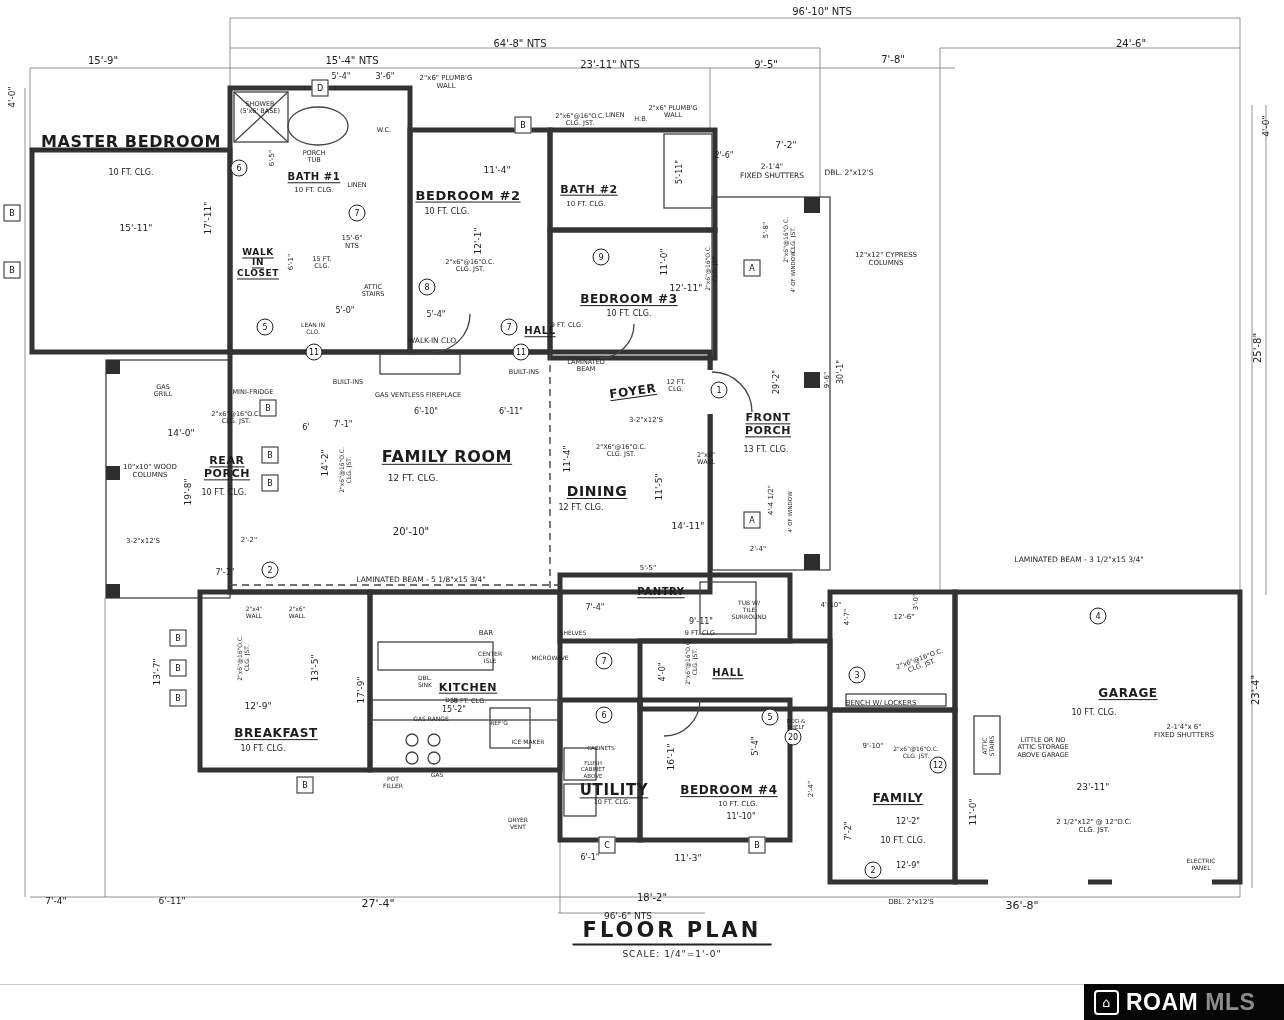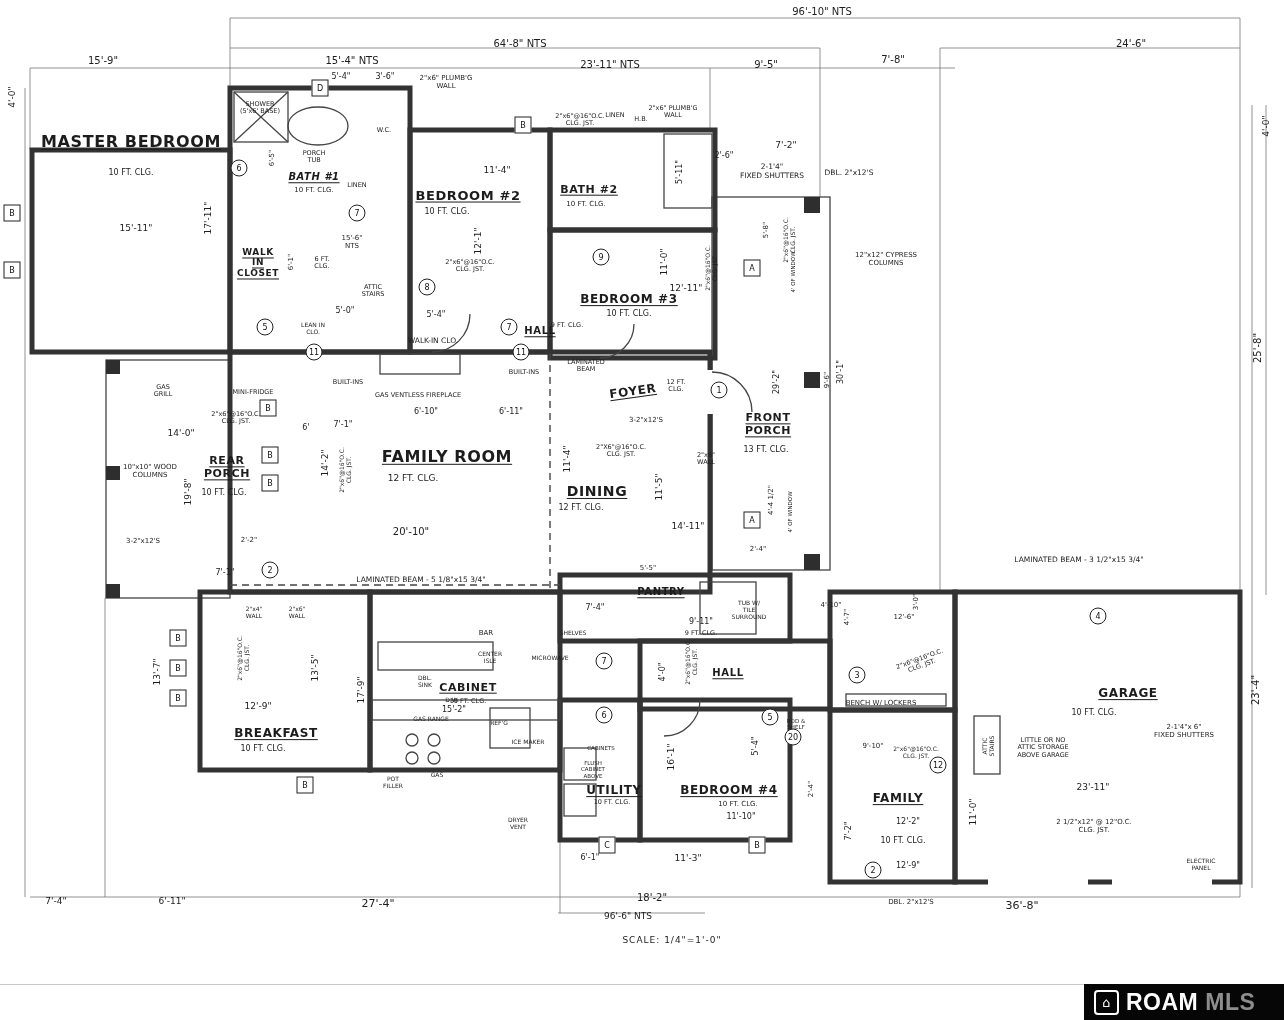--- a/index.html
+++ b/index.html
@@ -156,42 +156,42 @@
       <span class="lbl" style="left: 1256px; top: 690px; font-size: 10px; transform: translate(-50%, -50%) rotate(-90deg); position: absolute;">23'-4"</span>
       <span class="lbl" style="left: 260px; top: 108px; font-size: 6.5px; transform: translate(-50%, -50%); position: absolute;">SHOWER
 (5'x6' BASE)</span>
       <span class="lbl" style="left: 384px; top: 131px; font-size: 6.5px; transform: translate(-50%, -50%); position: absolute;">W.C.</span>
       <span class="lbl room" style="left: 131px; top: 142px; font-size: 16px; transform: translate(-50%, -50%); position: absolute;">MASTER BEDROOM</span>
       <span class="lbl" style="left: 131px; top: 173px; font-size: 8px; transform: translate(-50%, -50%); position: absolute;">10 FT. CLG.</span>
       <span class="lbl" style="left: 136px; top: 228px; font-size: 9px; transform: translate(-50%, -50%); position: absolute;">15'-11"</span>
       <span class="lbl" style="left: 208px; top: 218px; font-size: 9px; transform: translate(-50%, -50%) rotate(-90deg); position: absolute;">17'-11"</span>
       <span class="lbl" style="left: 314px; top: 157px; font-size: 6.5px; transform: translate(-50%, -50%); position: absolute;">PORCH
 TUB</span>
-      <span class="lbl room" style="left: 314px; top: 177px; font-size: 10px; transform: translate(-50%, -50%); position: absolute; font-style: italic;">BATH #1</span>
+      <span class="lbl room" style="left: 314px; top: 177px; font-size: 10px; transform: translate(-50%, -50%); position: absolute;">BATH #1</span>
       <span class="lbl" style="left: 314px; top: 190px; font-size: 7px; transform: translate(-50%, -50%); position: absolute;">10 FT. CLG.</span>
       <span class="lbl" style="left: 272px; top: 158px; font-size: 7px; transform: translate(-50%, -50%) rotate(-90deg); position: absolute;">6'-5"</span>
       <span class="lbl" style="left: 357px; top: 186px; font-size: 6.5px; transform: translate(-50%, -50%); position: absolute;">LINEN</span>
       <span class="lbl" style="left: 615px; top: 116px; font-size: 6.5px; transform: translate(-50%, -50%); position: absolute;">LINEN</span>
       <span class="lbl" style="left: 641px; top: 120px; font-size: 6.5px; transform: translate(-50%, -50%); position: absolute;">H.B.</span>
       <span class="lbl" style="left: 673px; top: 112px; font-size: 6.5px; transform: translate(-50%, -50%); position: absolute;">2"x6" PLUMB'G
 WALL</span>
       <span class="lbl" style="left: 580px; top: 120px; font-size: 6.5px; transform: translate(-50%, -50%); position: absolute;">2"x6"@16"O.C.
 CLG. JST.</span>
       <span class="lbl room" style="left: 468px; top: 196px; font-size: 13px; transform: translate(-50%, -50%); position: absolute;">BEDROOM #2</span>
       <span class="lbl" style="left: 447px; top: 212px; font-size: 8px; transform: translate(-50%, -50%); position: absolute;">10 FT. CLG.</span>
       <span class="lbl" style="left: 497px; top: 170px; font-size: 9px; transform: translate(-50%, -50%); position: absolute;">11'-4"</span>
       <span class="lbl" style="left: 478px; top: 241px; font-size: 9px; transform: translate(-50%, -50%) rotate(-90deg); position: absolute;">12'-1"</span>
       <span class="lbl room" style="left: 589px; top: 190px; font-size: 11px; transform: translate(-50%, -50%); position: absolute;">BATH #2</span>
       <span class="lbl" style="left: 586px; top: 204px; font-size: 7px; transform: translate(-50%, -50%); position: absolute;">10 FT. CLG.</span>
       <span class="lbl" style="left: 724px; top: 156px; font-size: 8px; transform: translate(-50%, -50%); position: absolute;">2'-6"</span>
       <span class="lbl" style="left: 680px; top: 172px; font-size: 8px; transform: translate(-50%, -50%) rotate(-90deg); position: absolute;">5'-11"</span>
       <span class="lbl room" style="left: 258px; top: 263px; font-size: 9px; transform: translate(-50%, -50%); position: absolute;">WALK
 IN
 CLOSET</span>
-      <span class="lbl" style="left: 322px; top: 263px; font-size: 6.5px; transform: translate(-50%, -50%); position: absolute;">6 FT.
+      <span class="lbl" style="left: 322px; top: 263px; font-size: 6.5px; transform: translate(-50%, -50%); position: absolute;">15 FT.
 CLG.</span>
       <span class="lbl" style="left: 352px; top: 242px; font-size: 7px; transform: translate(-50%, -50%); position: absolute;">15'-6"
 NTS</span>
       <span class="lbl" style="left: 291px; top: 262px; font-size: 7px; transform: translate(-50%, -50%) rotate(-90deg); position: absolute;">6'-1"</span>
       <span class="lbl" style="left: 373px; top: 291px; font-size: 6.5px; transform: translate(-50%, -50%); position: absolute;">ATTIC
 STAIRS</span>
       <span class="lbl" style="left: 345px; top: 311px; font-size: 8px; transform: translate(-50%, -50%); position: absolute;">5'-0"</span>
       <span class="lbl" style="left: 436px; top: 315px; font-size: 8px; transform: translate(-50%, -50%); position: absolute;">5'-4"</span>
       <span class="lbl" style="left: 470px; top: 266px; font-size: 6.5px; transform: translate(-50%, -50%); position: absolute;">2"x6"@16"O.C.
 CLG. JST.</span>
@@ -279,21 +279,21 @@
       <span class="lbl" style="left: 847px; top: 617px; font-size: 7px; transform: translate(-50%, -50%) rotate(-90deg); position: absolute;">4'-7"</span>
       <span class="lbl" style="left: 916px; top: 602px; font-size: 7px; transform: translate(-50%, -50%) rotate(-90deg); position: absolute;">3'-0"</span>
       <span class="lbl" style="left: 921px; top: 663px; font-size: 6.5px; transform: translate(-50%, -50%) rotate(-20deg); position: absolute;">2"x6"@16"O.C.
 CLG. JST.</span>
       <span class="lbl" style="left: 486px; top: 633px; font-size: 7px; transform: translate(-50%, -50%); position: absolute;">BAR</span>
       <span class="lbl" style="left: 490px; top: 658px; font-size: 6px; transform: translate(-50%, -50%); position: absolute;">CENTER
 ISLE</span>
       <span class="lbl" style="left: 425px; top: 682px; font-size: 6px; transform: translate(-50%, -50%); position: absolute;">DBL.
 SINK</span>
       <span class="lbl" style="left: 452px; top: 700px; font-size: 6px; transform: translate(-50%, -50%); position: absolute;">D.W.</span>
-      <span class="lbl room" style="left: 468px; top: 688px; font-size: 11px; transform: translate(-50%, -50%); position: absolute;">CABINET</span>
+      <span class="lbl room" style="left: 468px; top: 688px; font-size: 11px; transform: translate(-50%, -50%); position: absolute;">KITCHEN</span>
       <span class="lbl" style="left: 468px; top: 702px; font-size: 6.5px; transform: translate(-50%, -50%); position: absolute;">10 FT. CLG.</span>
       <span class="lbl" style="left: 550px; top: 658px; font-size: 6px; transform: translate(-50%, -50%); position: absolute;">MICROWAVE</span>
       <span class="lbl" style="left: 258px; top: 706px; font-size: 9px; transform: translate(-50%, -50%); position: absolute;">12'-9"</span>
       <span class="lbl" style="left: 315px; top: 668px; font-size: 9px; transform: translate(-50%, -50%) rotate(-90deg); position: absolute;">13'-5"</span>
       <span class="lbl" style="left: 157px; top: 672px; font-size: 9px; transform: translate(-50%, -50%) rotate(-90deg); position: absolute;">13'-7"</span>
       <span class="lbl" style="left: 361px; top: 690px; font-size: 9px; transform: translate(-50%, -50%) rotate(-90deg); position: absolute;">17'-9"</span>
       <span class="lbl" style="left: 244px; top: 658px; font-size: 6px; transform: translate(-50%, -50%) rotate(-90deg); position: absolute;">2"x6"@16"O.C.
 CLG. JST.</span>
       <span class="lbl" style="left: 254px; top: 613px; font-size: 6px; transform: translate(-50%, -50%); position: absolute;">2"x4"
 WALL</span>
@@ -313,21 +313,21 @@
       <span class="lbl" style="left: 692px; top: 662px; font-size: 6px; transform: translate(-50%, -50%) rotate(-90deg); position: absolute;">2"x6"@16"O.C.
 CLG. JST.</span>
       <span class="lbl" style="left: 881px; top: 703px; font-size: 7px; transform: translate(-50%, -50%); position: absolute;">BENCH W/ LOCKERS</span>
       <span class="lbl" style="left: 796px; top: 724px; font-size: 5.5px; transform: translate(-50%, -50%); position: absolute;">ROD &amp;
 SHELF</span>
       <span class="lbl" style="left: 756px; top: 746px; font-size: 8px; transform: translate(-50%, -50%) rotate(-90deg); position: absolute;">5'-4"</span>
       <span class="lbl room" style="left: 729px; top: 791px; font-size: 12px; transform: translate(-50%, -50%); position: absolute;">BEDROOM #4</span>
       <span class="lbl" style="left: 738px; top: 804px; font-size: 7px; transform: translate(-50%, -50%); position: absolute;">10 FT. CLG.</span>
       <span class="lbl" style="left: 741px; top: 817px; font-size: 8px; transform: translate(-50%, -50%); position: absolute;">11'-10"</span>
       <span class="lbl" style="left: 671px; top: 757px; font-size: 9px; transform: translate(-50%, -50%) rotate(-90deg); position: absolute;">16'-1"</span>
-      <span class="lbl room" style="left: 614px; top: 791px; font-size: 12px; transform: translate(-50%, -50%); position: absolute;">UTILITY</span>
+      <span class="lbl room" style="left: 614px; top: 791px; font-size: 15px; transform: translate(-50%, -50%); position: absolute;">UTILITY</span>
       <span class="lbl" style="left: 612px; top: 803px; font-size: 6.5px; transform: translate(-50%, -50%); position: absolute;">10 FT. CLG.</span>
       <span class="lbl" style="left: 593px; top: 769px; font-size: 5.5px; transform: translate(-50%, -50%); position: absolute;">FLUSH
 CABINET
 ABOVE</span>
       <span class="lbl" style="left: 601px; top: 748px; font-size: 5.5px; transform: translate(-50%, -50%); position: absolute;">CABINETS</span>
       <span class="lbl" style="left: 518px; top: 824px; font-size: 6px; transform: translate(-50%, -50%); position: absolute;">DRYER
 VENT</span>
       <span class="lbl room" style="left: 898px; top: 799px; font-size: 12px; transform: translate(-50%, -50%); position: absolute;">FAMILY</span>
       <span class="lbl" style="left: 908px; top: 822px; font-size: 8px; transform: translate(-50%, -50%); position: absolute;">12'-2"</span>
       <span class="lbl" style="left: 903px; top: 841px; font-size: 8px; transform: translate(-50%, -50%); position: absolute;">10 FT. CLG.</span>
@@ -391,20 +391,21 @@
       <div class="tag sq" style="left: 270px; top: 483px;">B</div>
       <div class="tag sq" style="left: 178px; top: 638px;">B</div>
       <div class="tag sq" style="left: 178px; top: 668px;">B</div>
       <div class="tag sq" style="left: 178px; top: 698px;">B</div>
       <div class="tag sq" style="left: 607px; top: 845px;">C</div>
       <div class="tag sq" style="left: 757px; top: 845px;">B</div>
       <div class="tag sq" style="left: 305px; top: 785px;">B</div>
     </div>
 
   <div class="title-wrap">
+    <div class="plan-title">FLOOR PLAN</div>
     <div class="plan-scale">SCALE: 1/4"=1'-0"</div>
   </div>
 
   <div class="edge-line"></div>
 
   <div class="watermark">
     <div class="wm-icon">⌂</div>
     <span class="wm-bold">ROAM</span>
     <span class="wm-light">MLS</span>
   </div>

